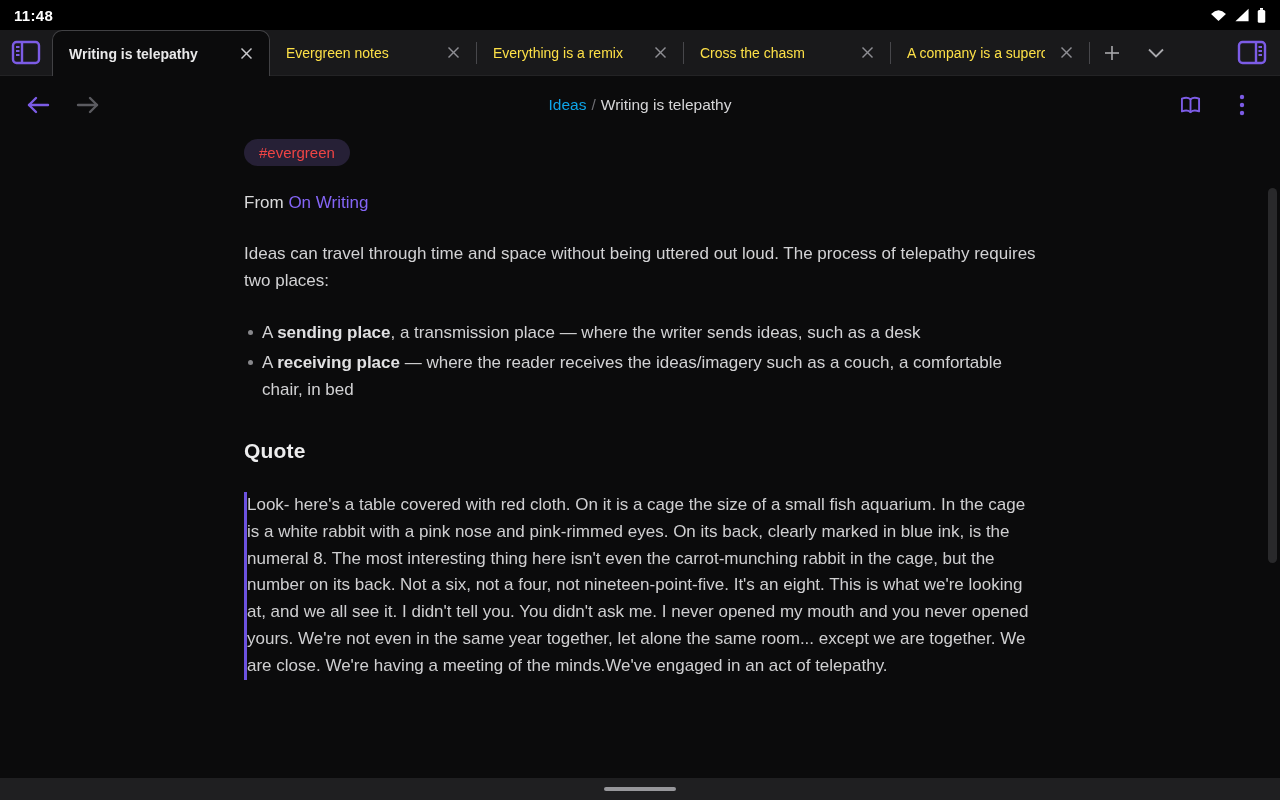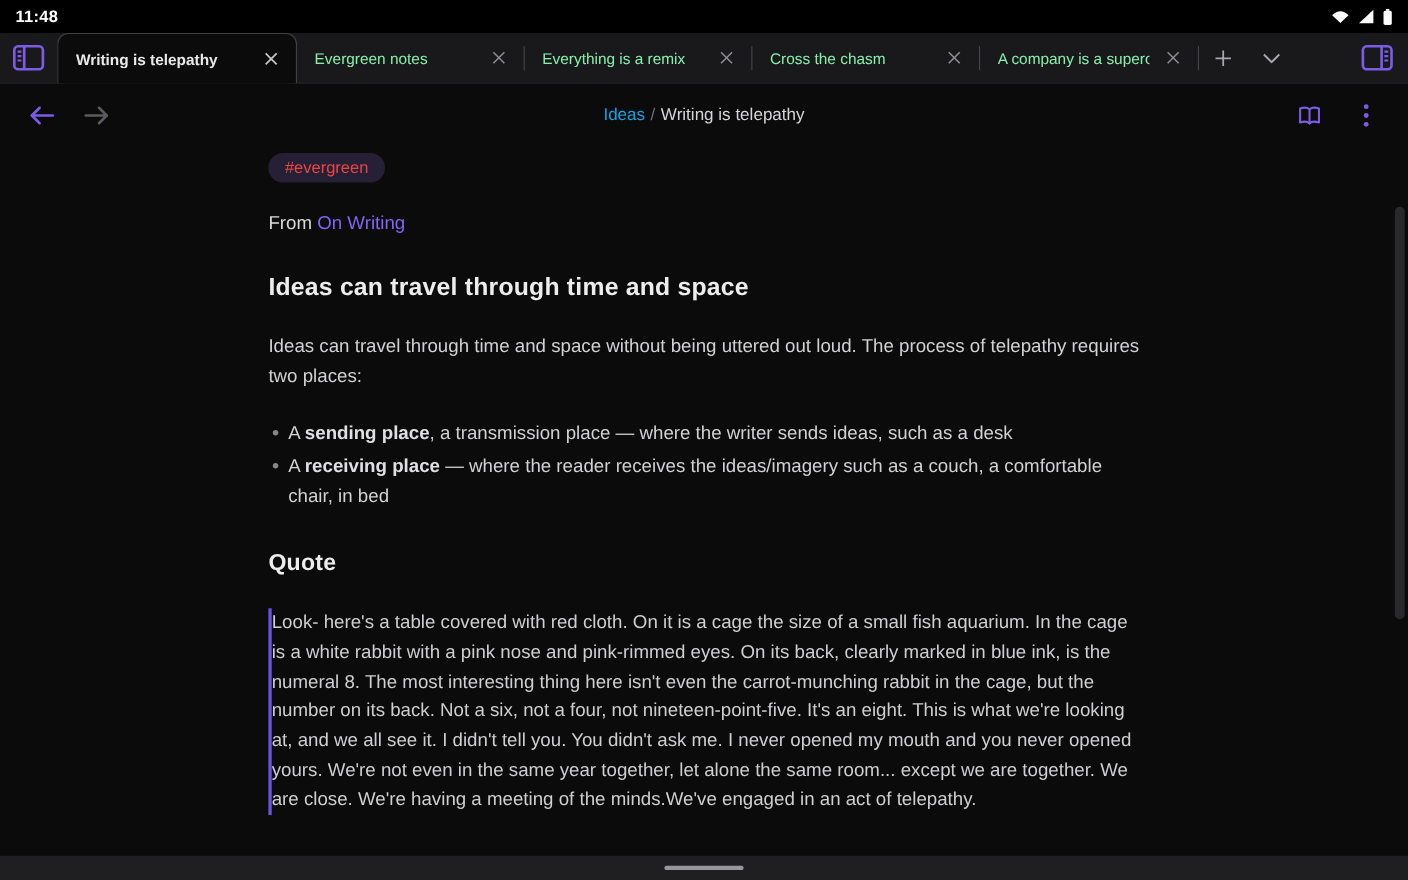--- a/index.html
+++ b/index.html
@@ -29,21 +29,21 @@
   .icon-btn {
     display:flex; align-items:center; justify-content:center;
     background:none; border:none; cursor:pointer;
   }
   .side-toggle { width:52px; }
   .tab {
     display:flex; align-items:center;
     padding:0 10px 0 16px; cursor:pointer; position:relative;
   }
   .tab-label {
-    font-size:14px; color:#86efac; white-space:nowrap;
+    font-size:14px; color:#fde047; white-space:nowrap;
     overflow:hidden; flex:1; margin-right:8px;
   }
   .tab.active {
     width:218px; background:#0b0b0c;
     border:1px solid #414144; border-bottom:none;
     border-radius:10px 10px 0 0;
     margin-bottom:-1px; z-index:2;
   }
   .tab.active .tab-label { color:#e9e9ea; font-weight:bold; }
   .tab.inactive { width:206px; }
@@ -298,21 +298,20 @@
         </span>
       </button>
     </div>
   </div>
 
   <div class="content">
     <span class="tag-pill">#evergreen</span>
 
     <p class="from-line"><span>From </span><a class="note-link">On Writing</a></p>
 
-    <h2 class="note-h2">Ideas can travel through time and space</h2>
 
     <p class="note-p">Ideas can travel through time and space without being uttered out loud. The process of telepathy requires two places:</p>
 
     <ul class="note-list">
       <li>
         <span class="bullet-dot"></span><span>A </span><b>sending place</b><span>, a transmission place — where the writer sends ideas, such as a desk</span>
       </li>
       <li>
         <span class="bullet-dot"></span><span>A </span><b>receiving place</b><span> — where the reader receives the ideas/imagery such as a couch, a comfortable chair, in bed</span>
       </li>

